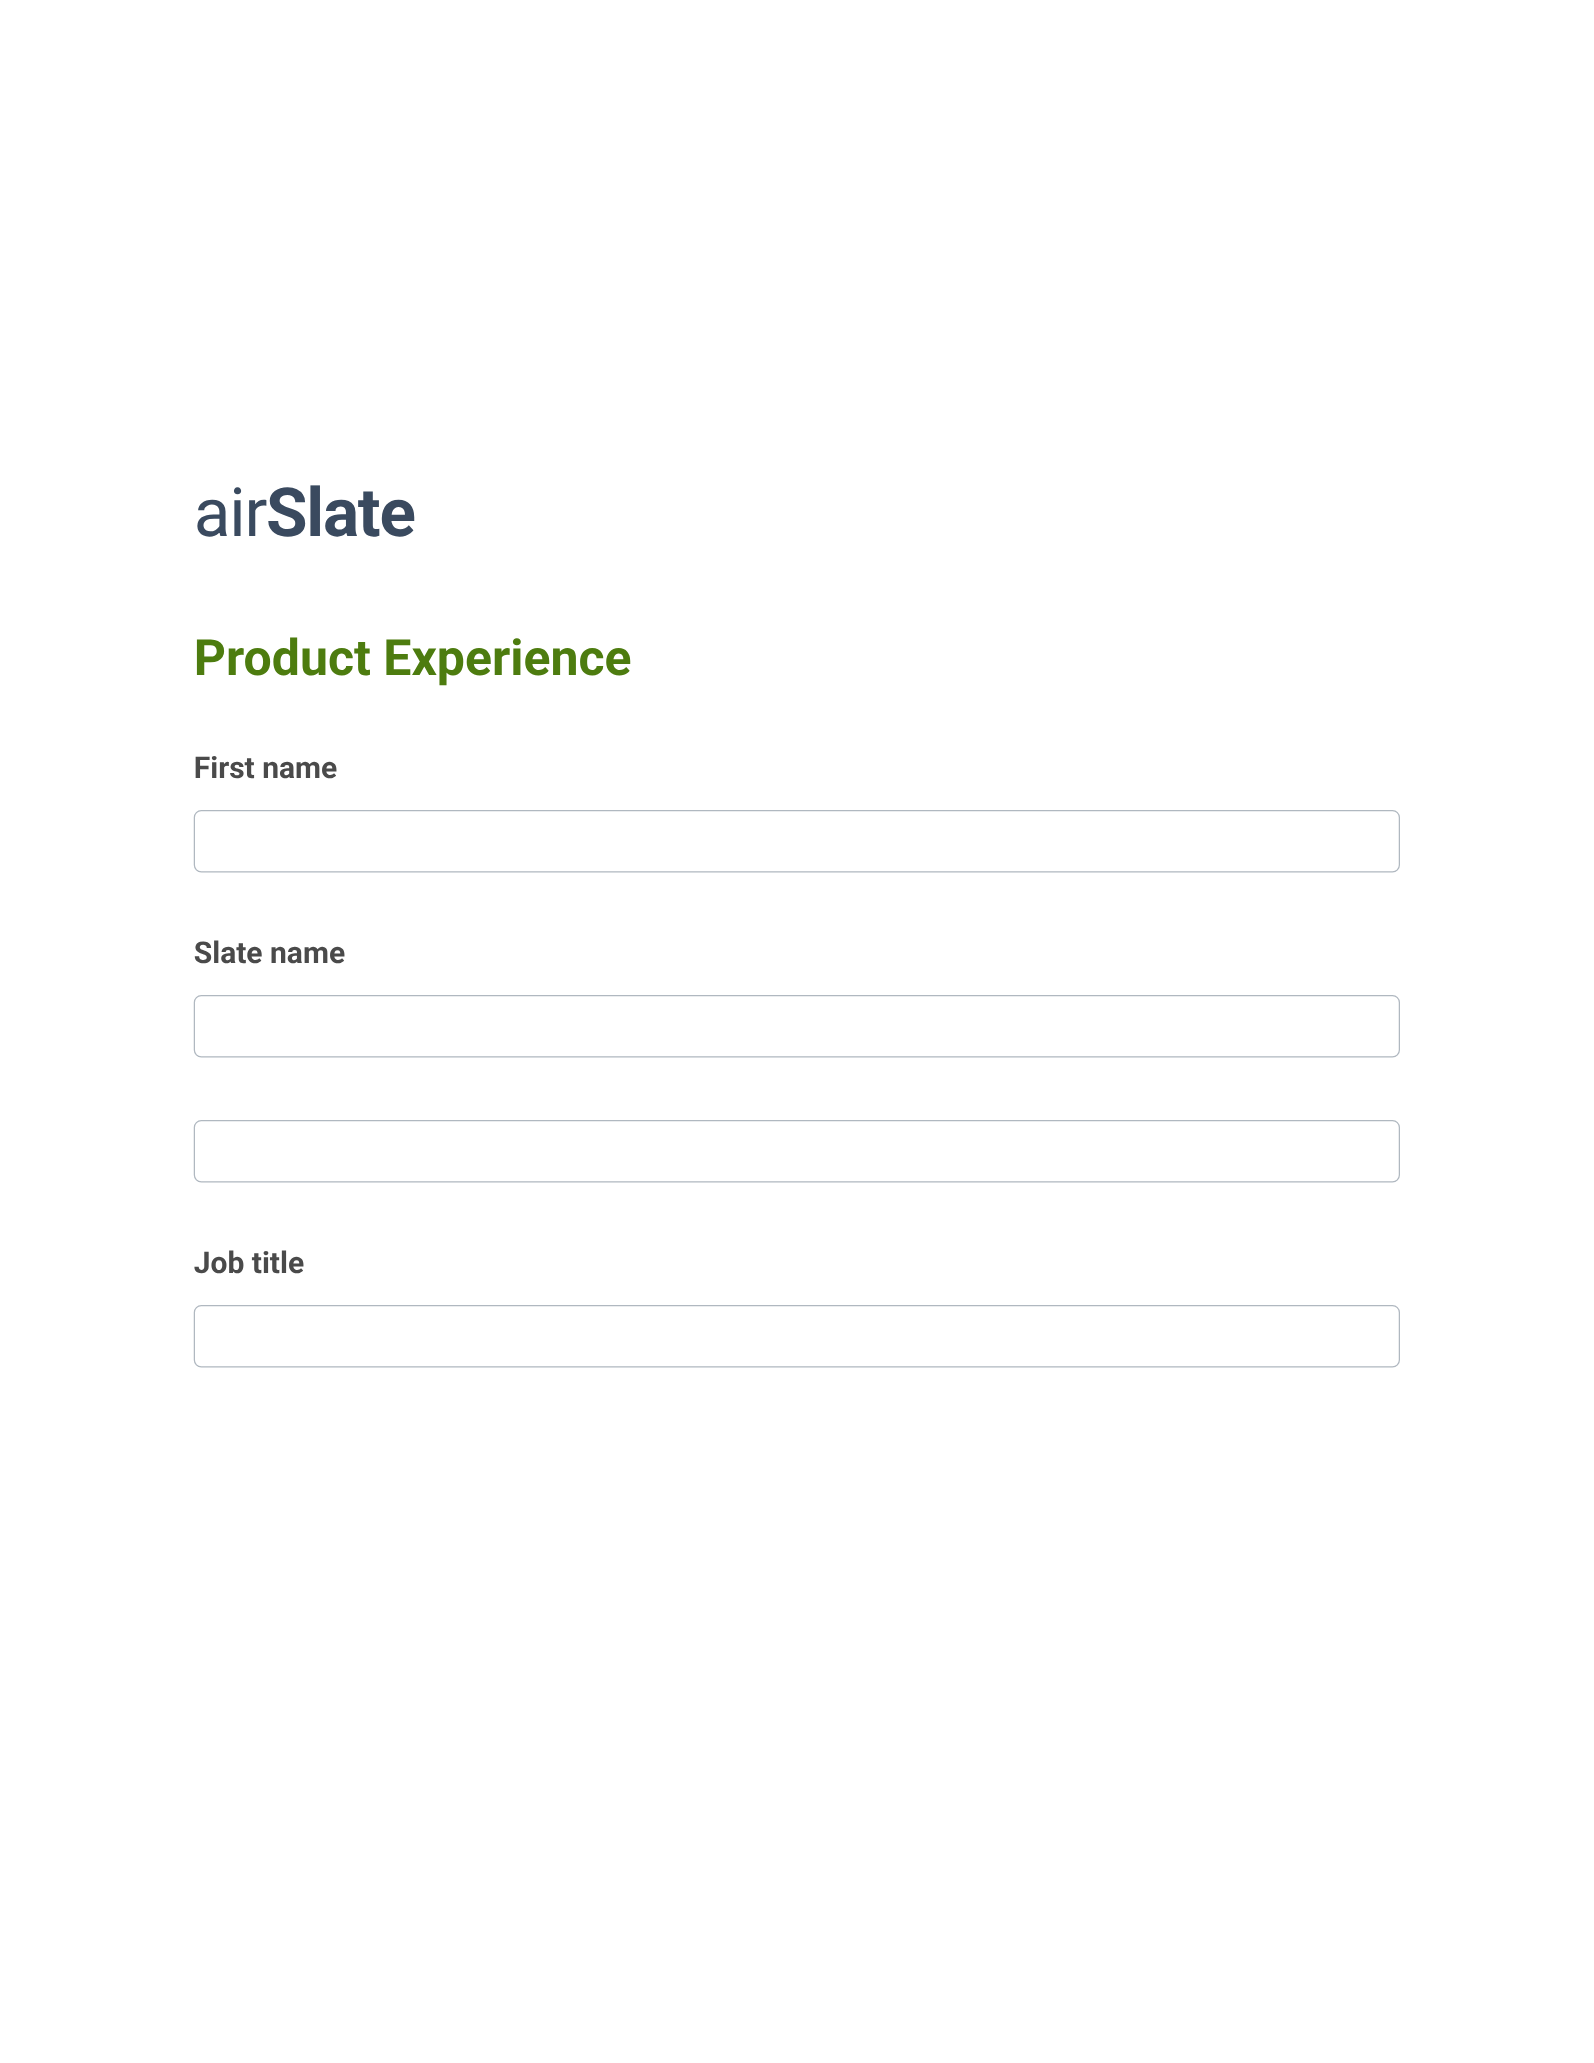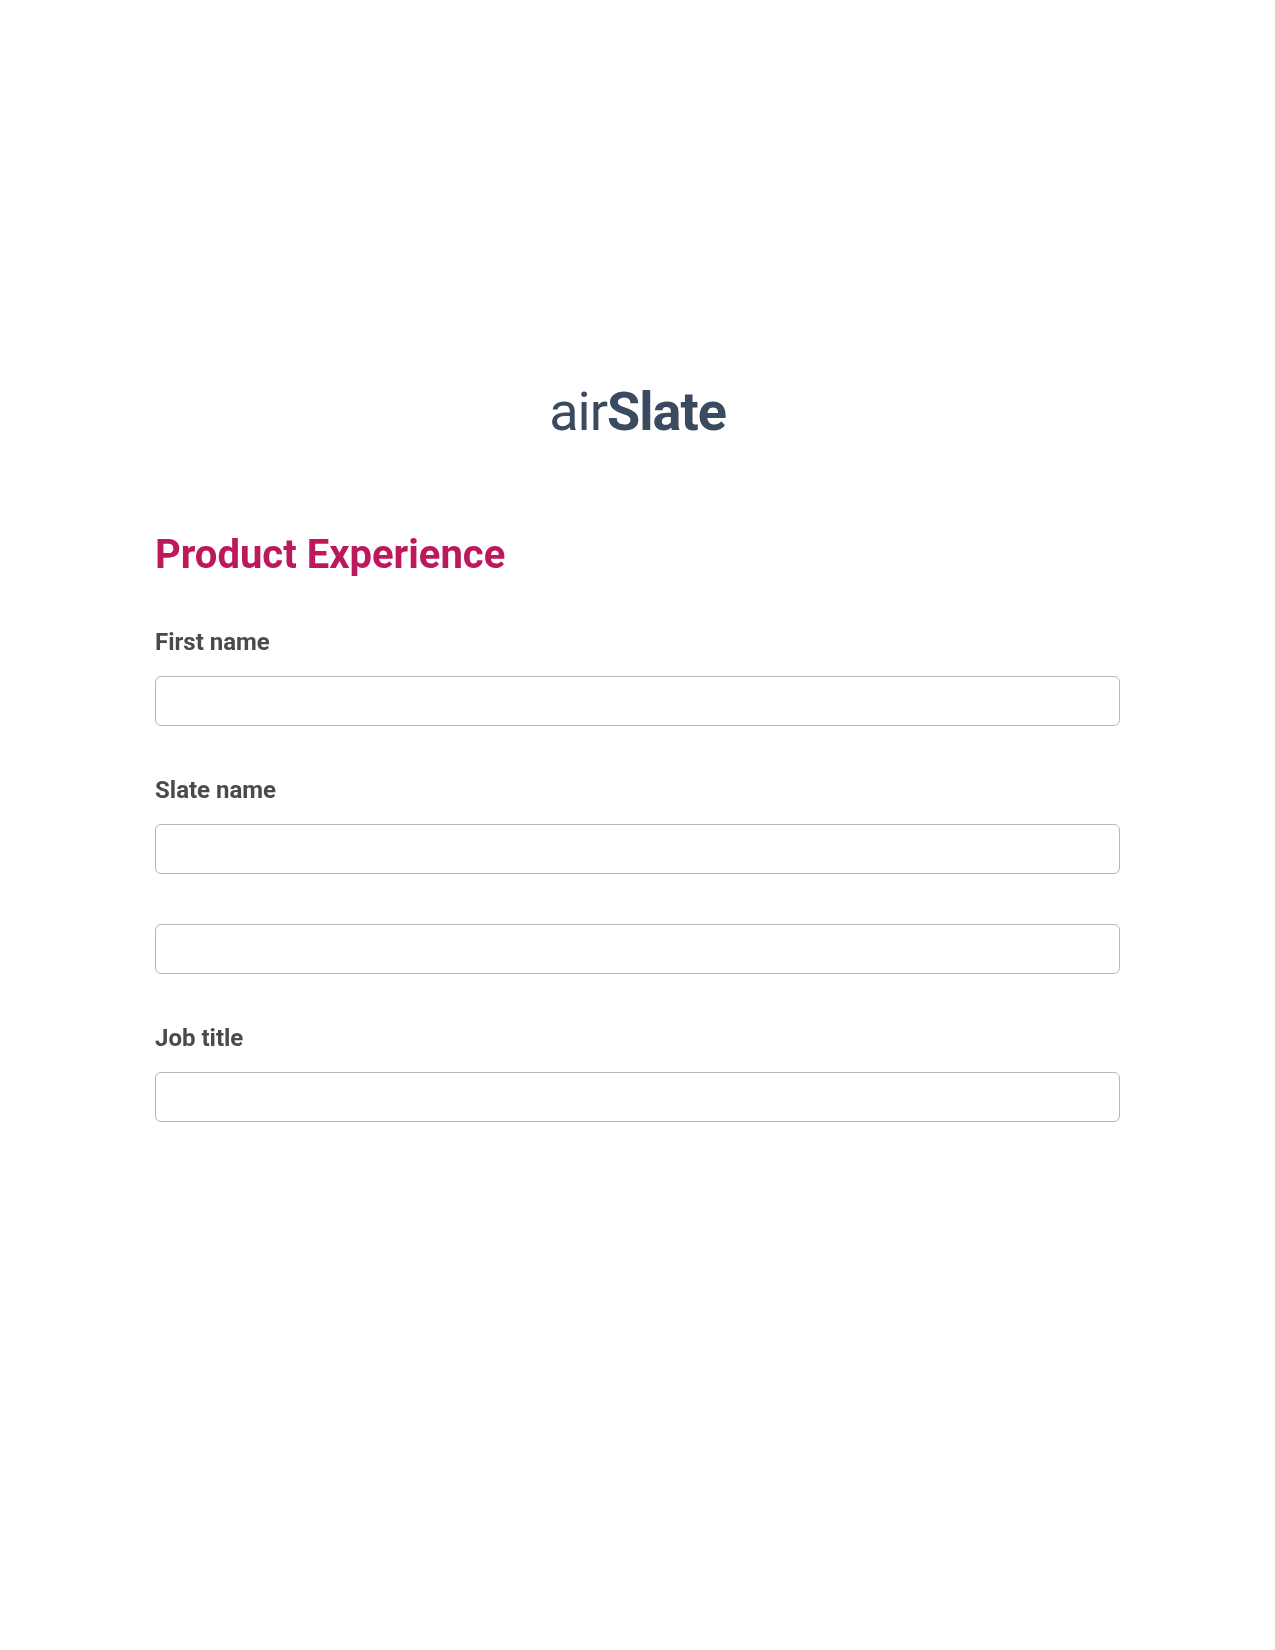--- a/index.html
+++ b/index.html
@@ -12,36 +12,35 @@
       background: #ffffff;
       width: 1275px;
       height: 1650px;
       position: relative;
     }
     .container {
       padding: 380px 155px 0 155px;
       width: 100%;
     }
     .logo {
-      text-align: center;
-      margin-bottom: 88px;
+      margin-bottom: 60px;
     }
     .logo-text {
       font-size: 54px;
       font-weight: 700;
       color: #3a4a5f;
       letter-spacing: -1px;
     }
     .logo-text .air {
       font-weight: 400;
     }
     .form-title {
       font-size: 40px;
       font-weight: 700;
-      color: #be185d;
+      color: #4d7c0f;
       margin-bottom: 50px;
     }
     .form-field {
       margin-bottom: 50px;
       margin-top: 16px;
     }
     .form-label {
       display: block;
       font-size: 24px;
       font-weight: 700;

